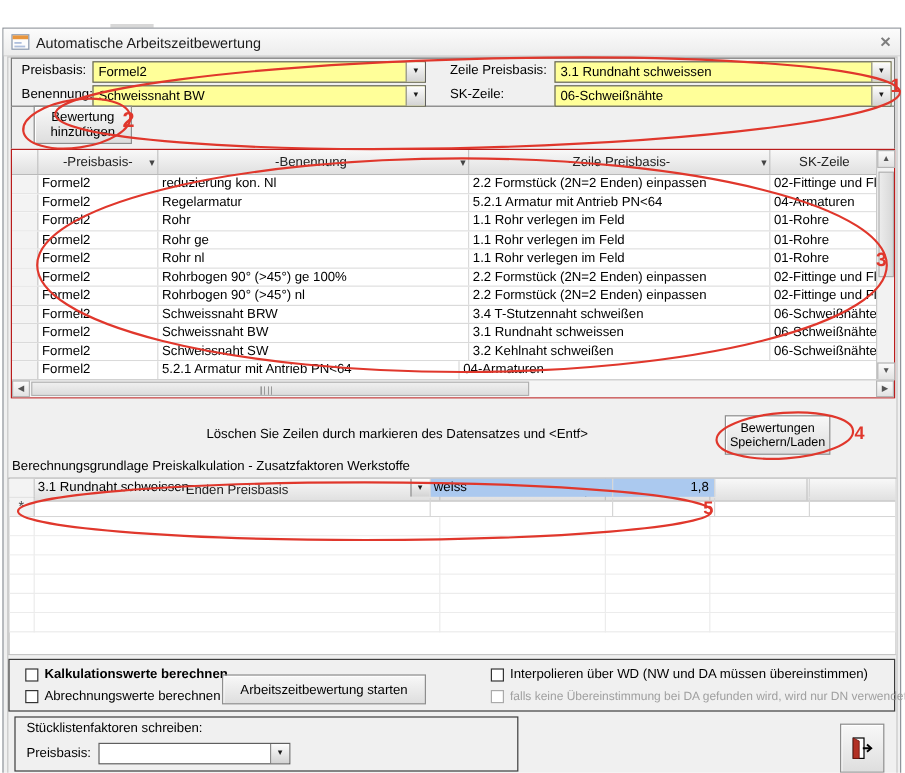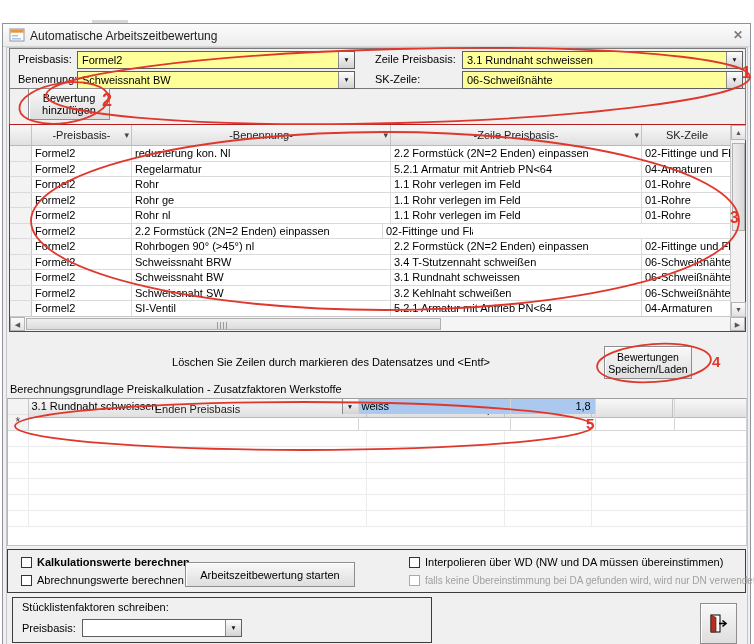--- a/index.html
+++ b/index.html
@@ -177,20 +177,21 @@
         <div class="t1row">
           <div class="cell sel"></div>
           <div class="cell c1">Formel2</div>
           <div class="cell c2">Rohr nl</div>
           <div class="cell c3">1.1 Rohr verlegen im Feld</div>
           <div class="cell c4">01-Rohre</div>
         </div>
         <div class="t1row">
           <div class="cell sel"></div>
           <div class="cell c1">Formel2</div>
+          <div class="cell c2">Rohrbogen 90° (&gt;45°) ge 100%</div>
           <div class="cell c3">2.2 Formstück (2N=2 Enden) einpassen</div>
           <div class="cell c4">02-Fittinge und Flan</div>
         </div>
         <div class="t1row">
           <div class="cell sel"></div>
           <div class="cell c1">Formel2</div>
           <div class="cell c2">Rohrbogen 90° (&gt;45°) nl</div>
           <div class="cell c3">2.2 Formstück (2N=2 Enden) einpassen</div>
           <div class="cell c4">02-Fittinge und Flan</div>
         </div>
@@ -211,21 +212,20 @@
         <div class="t1row">
           <div class="cell sel"></div>
           <div class="cell c1">Formel2</div>
           <div class="cell c2">Schweissnaht SW</div>
           <div class="cell c3">3.2 Kehlnaht schweißen</div>
           <div class="cell c4">06-Schweißnähte</div>
         </div>
         <div class="t1row">
           <div class="cell sel"></div>
           <div class="cell c1">Formel2</div>
-          <div class="cell c2">SI-Ventil</div>
           <div class="cell c3">5.2.1 Armatur mit Antrieb PN&lt;64</div>
           <div class="cell c4">04-Armaturen</div>
         </div>
       </div>
     <div id="t1-vscroll">
       <div class="sb-btn" style="left:0;top:0;width:15px;height:15px;font-size:7px;line-height:14px;">▲</div>
       <div id="t1-vthumb"></div>
       <div class="sb-btn" style="left:0;top:177px;width:15px;height:15px;font-size:7px;line-height:14px;">▼</div>
     </div>
     <div id="t1-hscroll">

